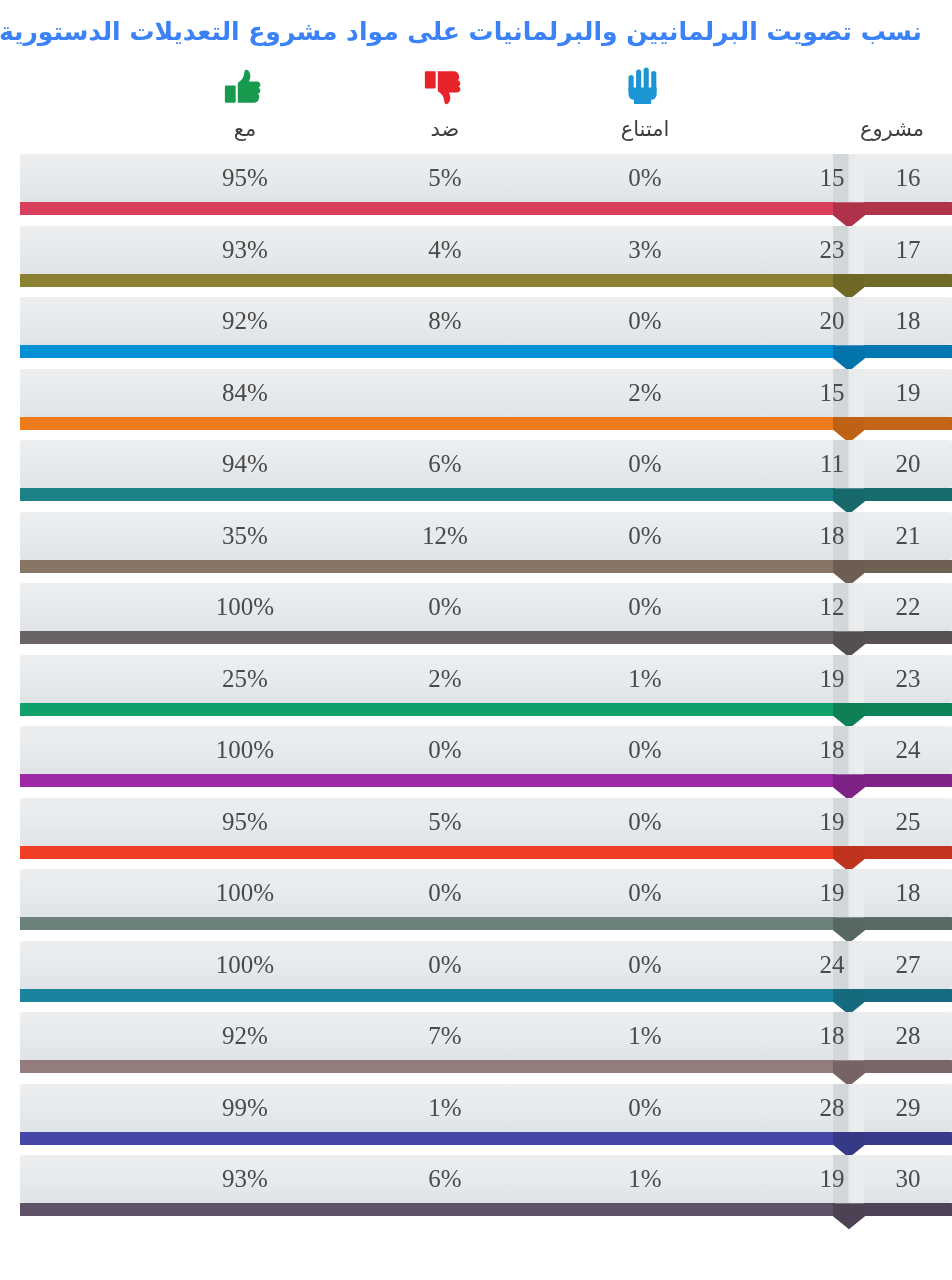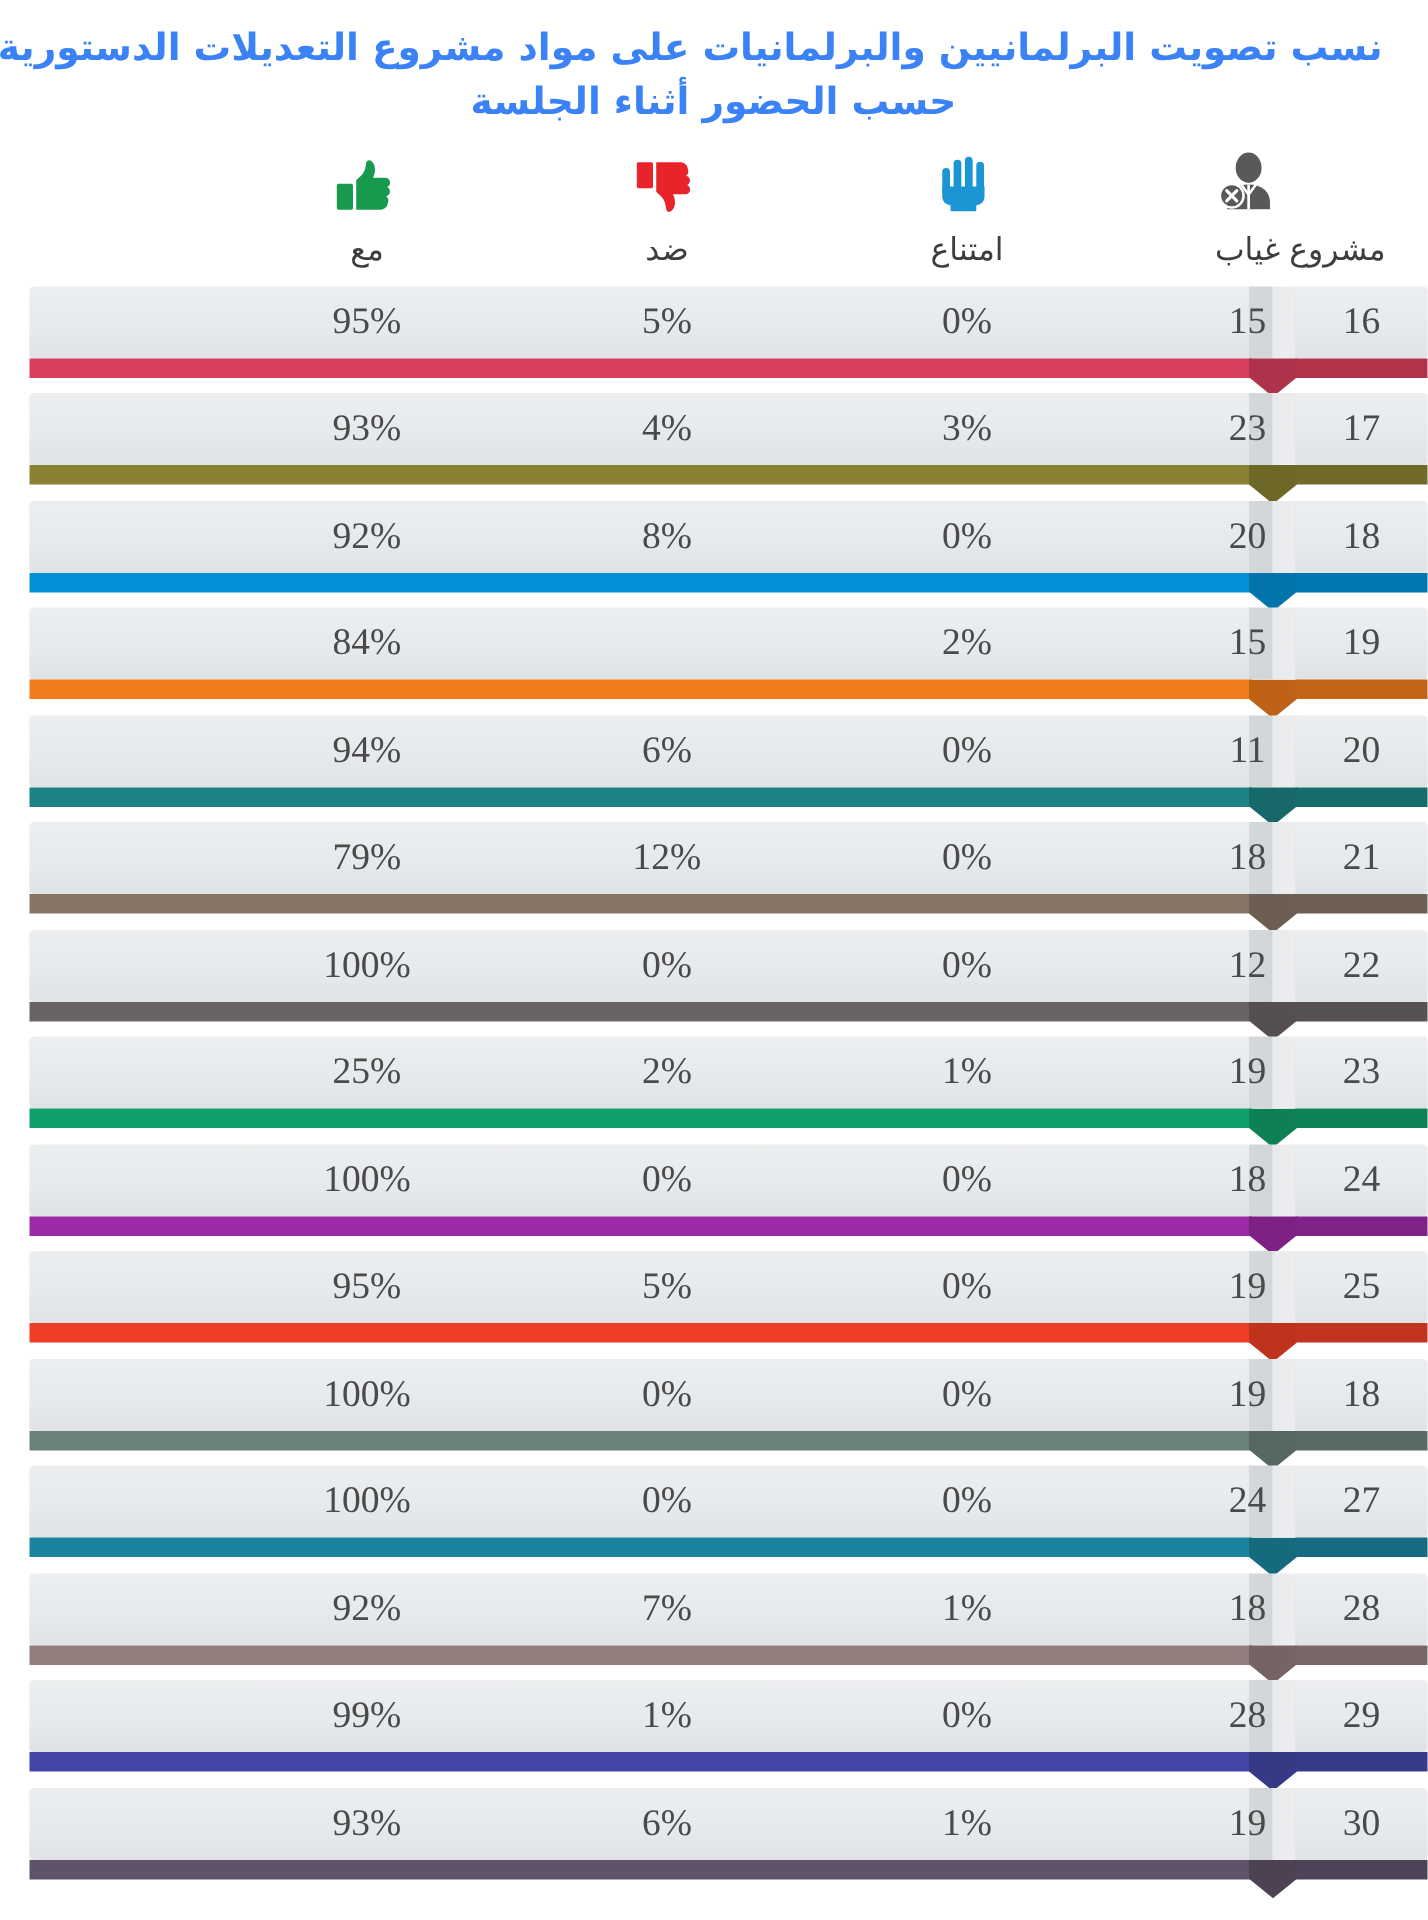--- a/index.html
+++ b/index.html
@@ -143,21 +143,20 @@
     right:0;
     font-size:25px;
     color:#4a4a4a;
   }
 </style>
 </head>
 <body>
 
 <div class="title-block">
   <div class="title-line">نسب تصويت البرلمانيين والبرلمانيات على مواد مشروع التعديلات الدستورية</div>
-  <div class="title-line">حسب الحضور أثناء الجلسة</div>
 </div>
 
 <div class="header-row">
 
   <div class="hcol article" style="right:0px;">
     <div class="hicon"></div>
     <div class="hlabel">مشروع</div>
   </div>
 
   <div class="hcol" style="right:632px;">
@@ -193,35 +192,20 @@
           <rect x="30" y="5" width="7.5" height="37" rx="3.7"></rect>
           <rect x="41" y="10" width="7.5" height="32" rx="3.7"></rect>
           <path d="M8 34h41v10a8 8 0 0 1-8 8H16a8 8 0 0 1-8-8V34z"></path>
           <rect x="16" y="50" width="25" height="8" rx="1"></rect>
         </g>
       </svg>
     </div>
     <div class="hlabel">امتناع</div>
   </div>
 
-  <div class="hcol" style="right:45px;">
-    <div class="hicon">
-      <svg width="50" height="48" viewBox="0 0 64 64" aria-hidden="true">
-        <g fill="#58595b">
-          <ellipse cx="33" cy="17" rx="11.5" ry="13.5"></ellipse>
-          <path d="M33 32c-11 0-19 6.2-19 15.5V54h38v-6.5C52 38.2 44 32 33 32z"></path>
-        </g>
-        <path d="M33 32 l0 22" stroke="#ffffff" stroke-width="2.4" fill="none"></path>
-        <path d="M26.5 32 L33 41 L39.5 32" stroke="#ffffff" stroke-width="2.2" fill="none"></path>
-        <circle cx="18" cy="42" r="10.5" fill="#58595b" stroke="#ffffff" stroke-width="2.2"></circle>
-        <path d="M13.5 37.5 L22.5 46.5 M22.5 37.5 L13.5 46.5" stroke="#ffffff" stroke-width="2.8" fill="none" stroke-linecap="round"></path>
-      </svg>
-    </div>
-    <div class="hlabel">غياب</div>
-  </div>
 </div>
 
 <div class="rows" id="rows">
     <div class="row">
       <div class="panel"></div>
       <div class="fold"></div>
       <div class="tail"></div>
       <div class="bar" style="background: rgb(217, 63, 92);"></div>
       <div class="bar-chev" style="background: rgb(217, 63, 92);"></div>
       <div class="bar-tail" style="background: rgb(217, 63, 92);"></div>
@@ -282,21 +266,21 @@
       <div class="cell" style="right: 45px;">11</div>
       <div class="cell article">20</div>
     </div>
     <div class="row">
       <div class="panel"></div>
       <div class="fold"></div>
       <div class="tail"></div>
       <div class="bar" style="background: rgb(135, 117, 102);"></div>
       <div class="bar-chev" style="background: rgb(135, 117, 102);"></div>
       <div class="bar-tail" style="background: rgb(135, 117, 102);"></div>
-      <div class="cell" style="right: 632px;">79%</div>
+      <div class="cell" style="right: 632px;">35%</div>
       <div class="cell" style="right: 432px;">12%</div>
       <div class="cell" style="right: 232px;">0%</div>
       <div class="cell" style="right: 45px;">18</div>
       <div class="cell article">21</div>
     </div>
     <div class="row">
       <div class="panel"></div>
       <div class="fold"></div>
       <div class="tail"></div>
       <div class="bar" style="background: rgb(106, 99, 102);"></div>

